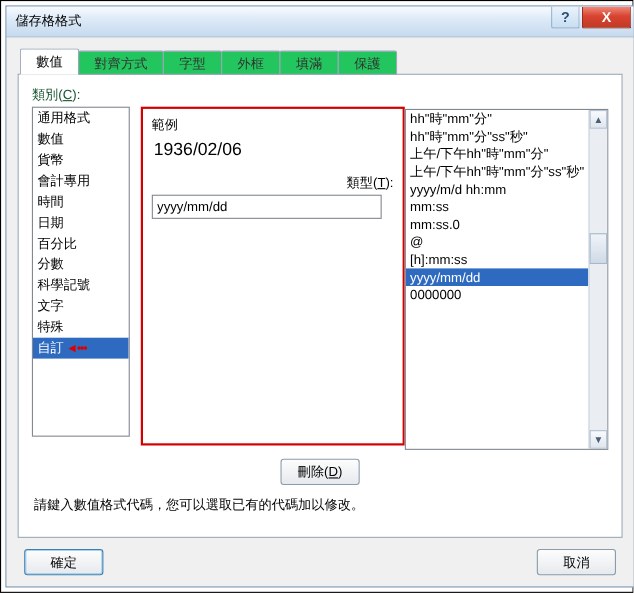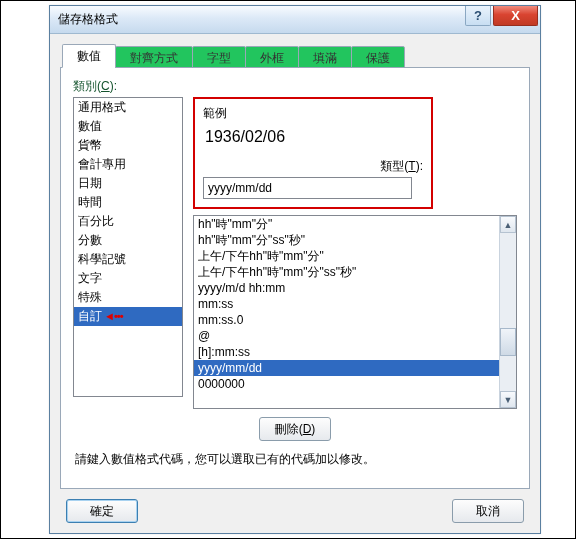--- a/index.html
+++ b/index.html
@@ -1,37 +1,37 @@
 <!DOCTYPE html>
 <html><head>
 <meta charset="utf-8">
 <style>
   * { box-sizing: border-box; }
   html, body { margin: 0; padding: 0; font-family: "Microsoft JhengHei", "Segoe UI", Tahoma, sans-serif; font-size: 12px; background: #fff; }
   .outer-border { border: 1px solid #000; width: 576px; height: 539px; padding: 4px; background: #fff; }
-  .window { width: 492px; height: 529px; border: 1px solid #5a7fa0; background: #fff; position: relative; box-shadow: 0 0 2px rgba(0,0,0,0.1); margin-left: 44px; }
+  .window { width: 572px; height: 529px; border: 1px solid #5a7fa0; background: #fff; position: relative; box-shadow: 0 0 2px rgba(0,0,0,0.1); }
   .titlebar { height: 28px; background: linear-gradient(#f8fbff, #dce9f7 45%, #c6daee); border-bottom: 1px solid #9fb9d0; display: flex; align-items: center; padding: 0 2px 0 8px; color: #1a1a1a; position: relative; }
   .titlebar .title { flex: 1; font-size: 12px; color: #000; }
   .winbtns { display: flex; gap: 2px; position: absolute; right: 2px; top: 0; }
   .winbtn { width: 30px; height: 20px; border: 1px solid #8aa7c2; border-top: none; border-radius: 0 0 2px 2px; display: flex; align-items: center; justify-content: center; font-size: 13px; font-weight: bold; }
   .winbtn.help { width: 26px; background: linear-gradient(#eaf3fc,#c8def2); color: #2a4e72; }
   .winbtn.close { width: 45px; background: linear-gradient(#f08b7c, #d94431 45%, #c13a24); border-color: #962e1f; color: #fff; }
   .client { padding: 10px 10px 10px 10px; height: calc(100% - 28px); display: flex; flex-direction: column; background: #f0f0f0; }
   .tab-strip { display: flex; height: 24px; margin-bottom: -1px; z-index: 2; position: relative; padding-left: 2px; }
   .tab { border: 1px solid #9aa8b8; background: #22c55e; padding: 3px 14px 0 14px; margin-right: -1px; font-size: 12px; color: #333; border-radius: 2px 2px 0 0; cursor: default; height: 22px; margin-top: 2px; }
   .tab.active { background: #fff; border-bottom: 1px solid #fff; color: #000; height: 24px; margin-top: 0; }
   .panel { border: 1px solid #9aa8b8; background: #fff; flex: 1; padding: 10px 12px 12px 12px; position: relative; }
   .label { font-size: 12px; color: #14532d; margin-bottom: 2px; }
   .underline-char { text-decoration: underline; }
   .columns { display: flex; gap: 10px; height: 312px; }
   .category-list { width: 110px; height: 300px; border: 1px solid #828790; background: #fff; overflow: hidden; font-size: 12px; }
   .cat-item { padding: 1px 4px; cursor: default; white-space: nowrap; }
   .cat-item.selected { background: #2f6ac1; color: #fff; position: relative; }
   .arrow { color: #d00; font-weight: bold; font-size: 11px; letter-spacing: -1px; }
-  .right-col { flex: 1; display: flex; flex-direction: column; }
+  .right-col { flex: 1; display: flex; }
   .red-box { border: 2px solid #d30000; padding: 6px 8px 8px 8px; width: 240px; margin-bottom: 4px; background: #fff; }
   .sample-label { font-size: 12px; margin-bottom: 6px; }
   .sample-value { font-size: 16px; margin-bottom: 12px; padding-left: 2px; }
   .type-label { font-size: 12px; margin-bottom: 2px; text-align: right; }
   .type-input { width: 95%; height: 22px; border: 1px solid #828790; font-size: 12px; padding: 2px 4px; font-family: inherit; display: block; }
   .format-list-wrap { flex: 1; border: 1px solid #828790; background: #fff; position: relative; margin-top: 2px; display: flex; }
   .format-list { flex: 1; overflow: hidden; font-size: 12px; }
   .fmt-item { padding: 0px 4px; line-height: 16px; white-space: nowrap; cursor: default; }
   .fmt-item.selected { background: #2f6ac1; color: #fff; }
   .scrollbar-v { width: 17px; background: #eaeef3; border-left: 1px solid #c9d3de; display: flex; flex-direction: column; }
@@ -68,22 +68,22 @@
     <div class="panel">
       <div class="label">
         <span>類別</span>(<span class="underline-char">C</span>):
       </div>
       <div class="columns">
         <div class="category-list" id="category-list">
               <div class="cat-item">通用格式</div>
               <div class="cat-item">數值</div>
               <div class="cat-item">貨幣</div>
               <div class="cat-item">會計專用</div>
+              <div class="cat-item">時間</div>
               <div class="cat-item">日期</div>
-              <div class="cat-item">時間</div>
               <div class="cat-item">百分比</div>
               <div class="cat-item">分數</div>
               <div class="cat-item">科學記號</div>
               <div class="cat-item">文字</div>
               <div class="cat-item">特殊</div>
               <div class="cat-item selected">自訂<span class="arrow"> ◄•••</span></div>
             </div>
         <div class="right-col">
           <div class="red-box">
             <div class="sample-label">範例</div>

